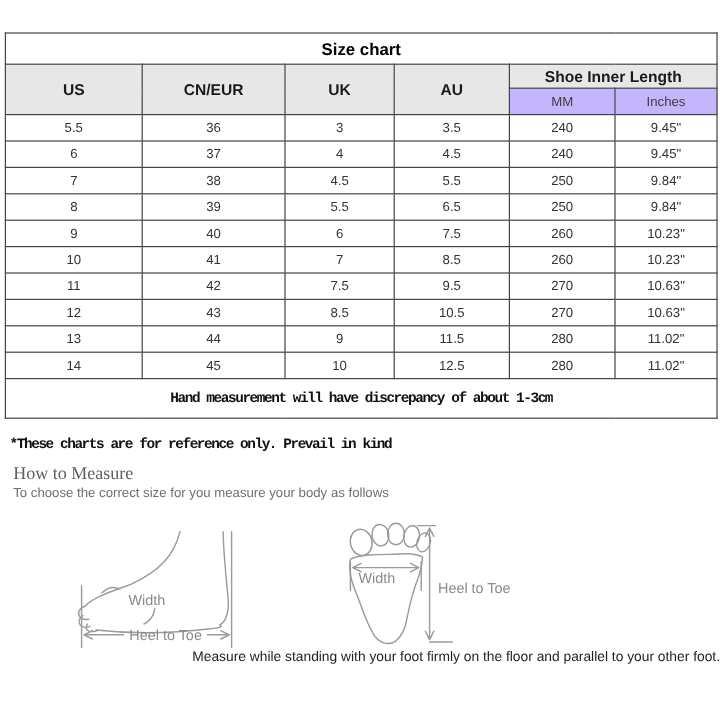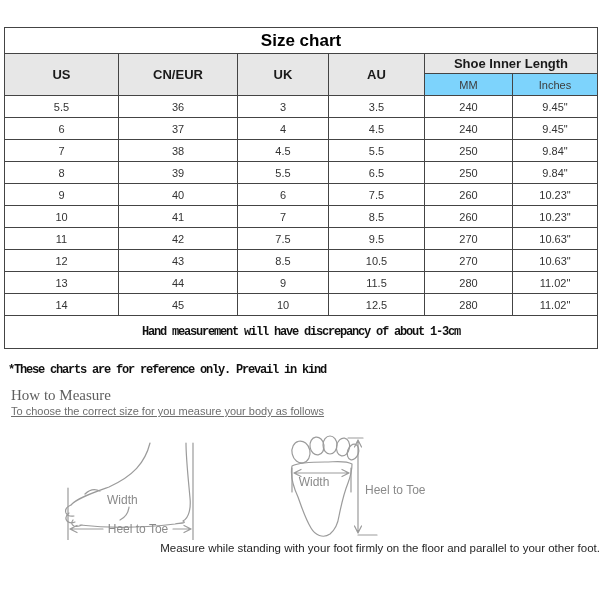--- a/index.html
+++ b/index.html
@@ -25,35 +25,35 @@
   }
   table.size-chart th, table.size-chart td {
     border: 1px solid #444444;
     text-align: center;
     vertical-align: middle;
     padding: 0;
   }
   .title-cell {
     height: 25px;
     background: #ffffff;
-    font-size: 17px;
+    font-size: 14px;
     font-weight: bold;
     color: #000000;
   }
   .col-head {
     background: #e7e7e7;
     font-size: 13px;
     font-weight: bold;
     color: #1a1a1a;
   }
   th.group-head {
     height: 19px;
   }
   .sub-head {
-    background: #7dd3fc;
+    background: #c4b5fd;
     font-size: 11px;
     font-weight: normal;
     color: #3c3c3c;
     height: 21px;
   }
   tbody td {
     height: 21px;
     font-size: 11px;
     color: #333333;
     background: #ffffff;
@@ -87,21 +87,20 @@
     font-size: 15px;
     color: #5f5f5f;
     font-family: Liberation Serif, serif;
   }
   .how-sub {
     position: absolute;
     left: 11px;
     top: 405px;
     font-size: 11px;
     color: #6e6e6e;
-    text-decoration: underline;
   }
   .diagram-svg {
     position: absolute;
     left: 45px;
     top: 428px;
   }
   .diagram-svg path, .diagram-svg ellipse, .diagram-svg line {
     fill: none;
     stroke: #9b9b9b;
     stroke-width: 1.2;

